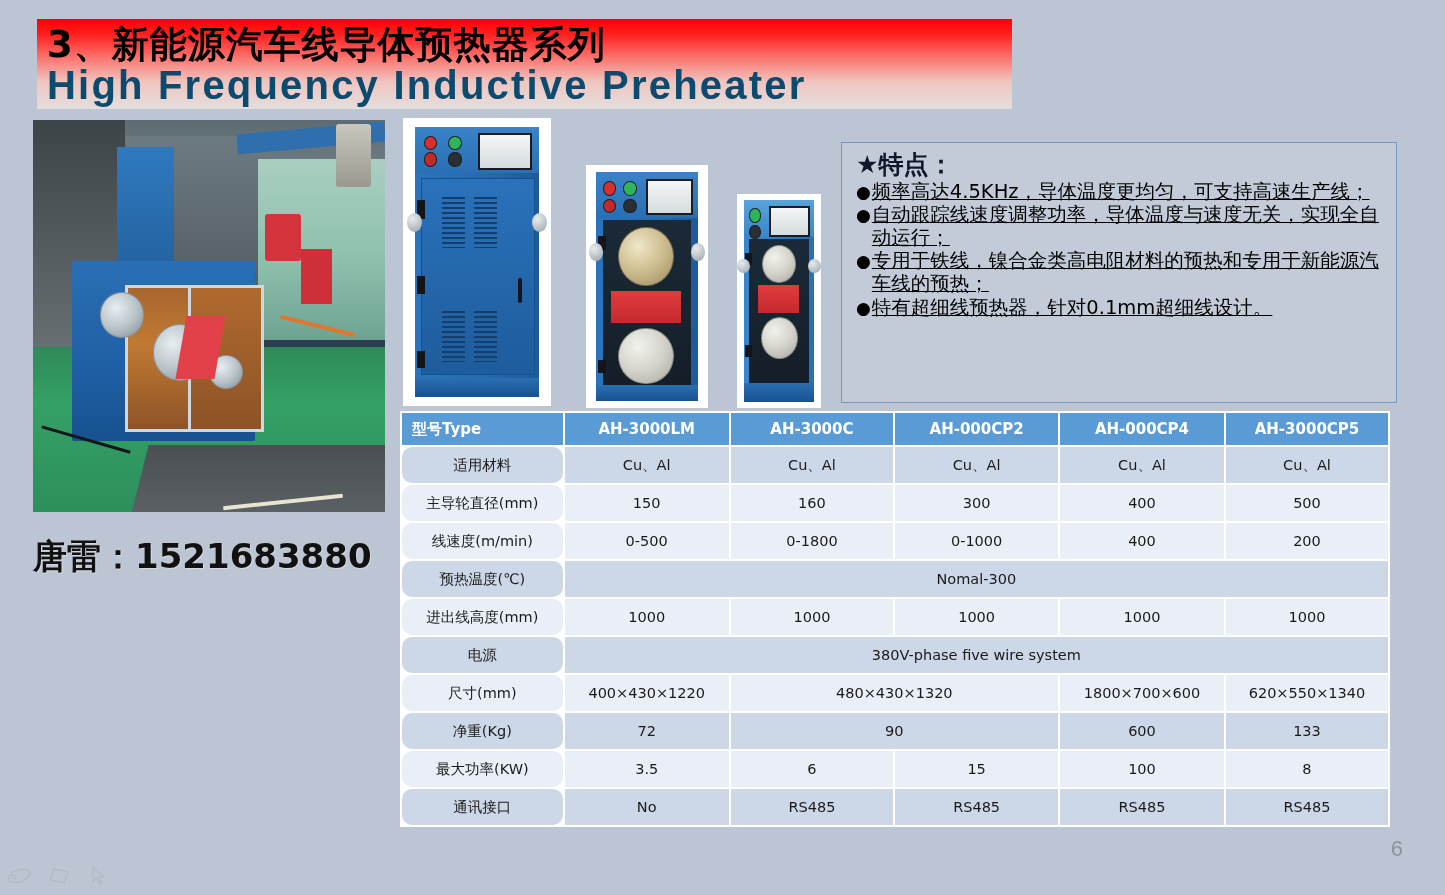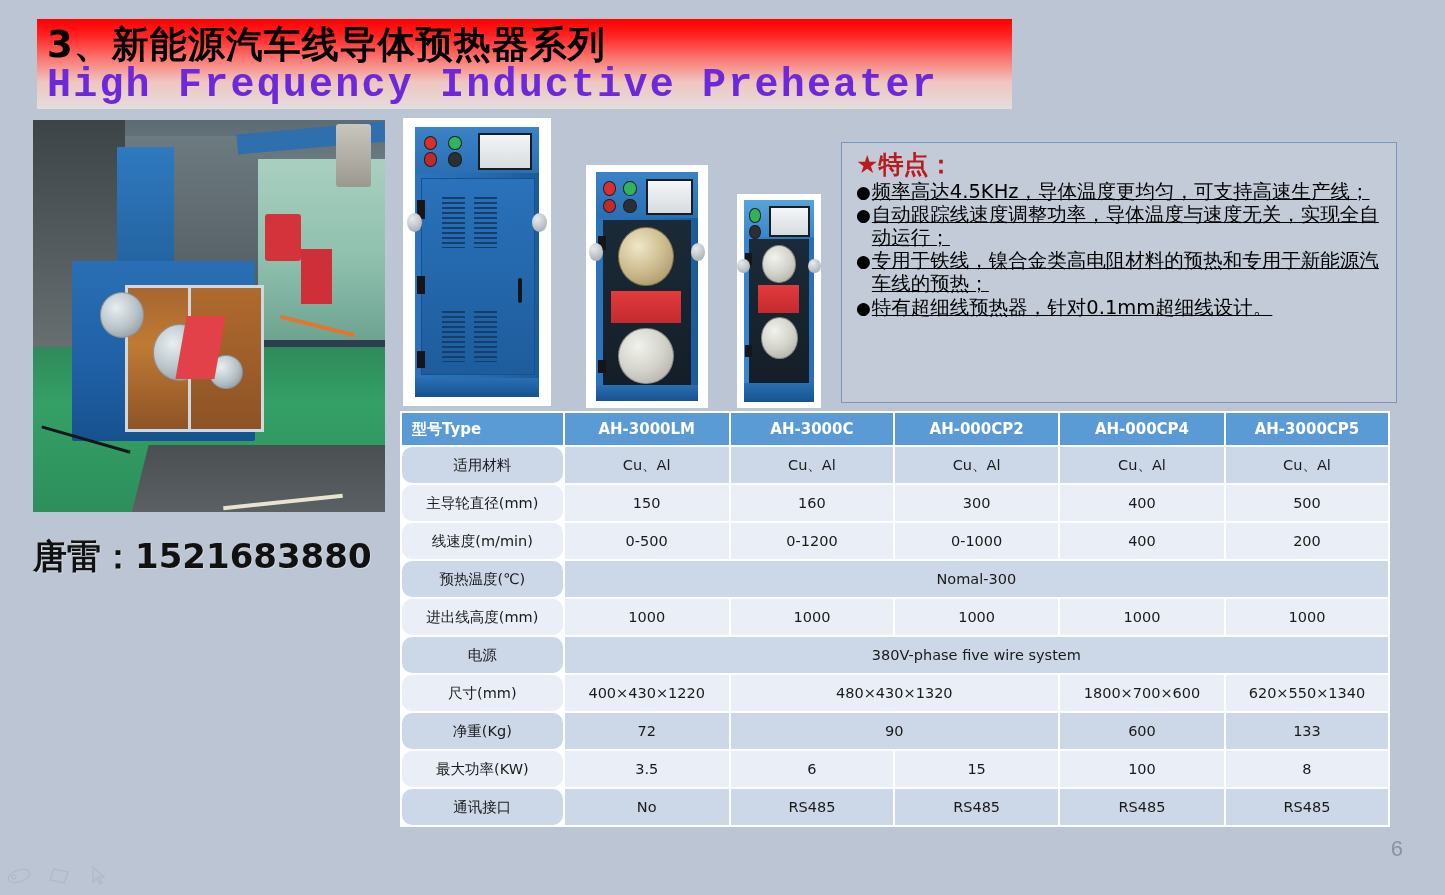--- a/index.html
+++ b/index.html
@@ -17,23 +17,23 @@
     box-sizing:border-box;
   }
   #title-cn{
     position:absolute;left:47px;top:20px;
     font-size:37px;font-weight:bold;color:#000;
     letter-spacing:1px;white-space:nowrap;
     font-family:"DejaVu Sans","Liberation Sans",sans-serif;
   }
   #title-en{
     position:absolute;left:47px;top:63px;
-    font-size:40px;font-weight:bold;color:#6d28d9;
+    font-size:40px;font-weight:bold;color:#0c4a6e;
     letter-spacing:2.2px;white-space:nowrap;
-    font-family:Liberation Mono, monospace;
+    font-family:Liberation Sans, sans-serif;
   }
 
   
   #factory-photo{
     position:absolute;left:33px;top:120px;width:352px;height:392px;
     overflow:hidden;background:#2c3e50;
   }
   .fp-ceiling{position:absolute;left:0;top:0;width:100%;height:33%;
     background:linear-gradient(to bottom,#5d6b72 0%,#6f7d84 40%,#8fa0a4 100%);}
   .fp-wallL{position:absolute;left:0;top:0;width:26%;height:62%;
@@ -117,21 +117,21 @@
   .pm-foot{position:absolute;bottom:0;height:7%;
     background:linear-gradient(to bottom,#2a6fb4,#17528f);}
 
   
   #feature-box{
     position:absolute;left:841px;top:142px;width:556px;height:261px;
     background:#c3cbd8;border:1px solid #7a95be;box-sizing:border-box;
     padding:8px 12px 0 14px;
   }
   #feature-title{
-    font-size:25px;font-weight:bold;color:#b91c1c;margin:0 0 2px 0;line-height:1.1;
+    font-size:25px;font-weight:bold;color:#0f172a;margin:0 0 2px 0;line-height:1.1;
     font-family:"DejaVu Sans","Liberation Sans",sans-serif;
   }
   .feature-item{
     font-size:19.5px;color:#000;line-height:1.16;margin:0 0 1px 0;
     font-family:"DejaVu Sans","Liberation Sans",sans-serif;
     display:flex;align-items:flex-start;
   }
   .feature-bullet{flex:0 0 auto;margin-right:1px;font-size:17px;line-height:1.3;}
   .feature-text{flex:1 1 auto;text-decoration:underline;}
 
@@ -322,21 +322,21 @@
         <td class="rowhead">主导轮直径(mm)</td>
         <td>150</td>
         <td>160</td>
         <td>300</td>
         <td>400</td>
         <td>500</td>
       </tr>
       <tr class="light">
         <td class="rowhead">线速度(m/min)</td>
         <td>0-500</td>
-        <td>0-1200</td>
+        <td>0-1800</td>
         <td>0-1000</td>
         <td>400</td>
         <td>200</td>
       </tr>
       <tr class="shade">
         <td class="rowhead">预热温度(℃)</td>
         <td colspan="5">Nomal-300</td>
       </tr>
       <tr class="light">
         <td class="rowhead">进出线高度(mm)</td>

